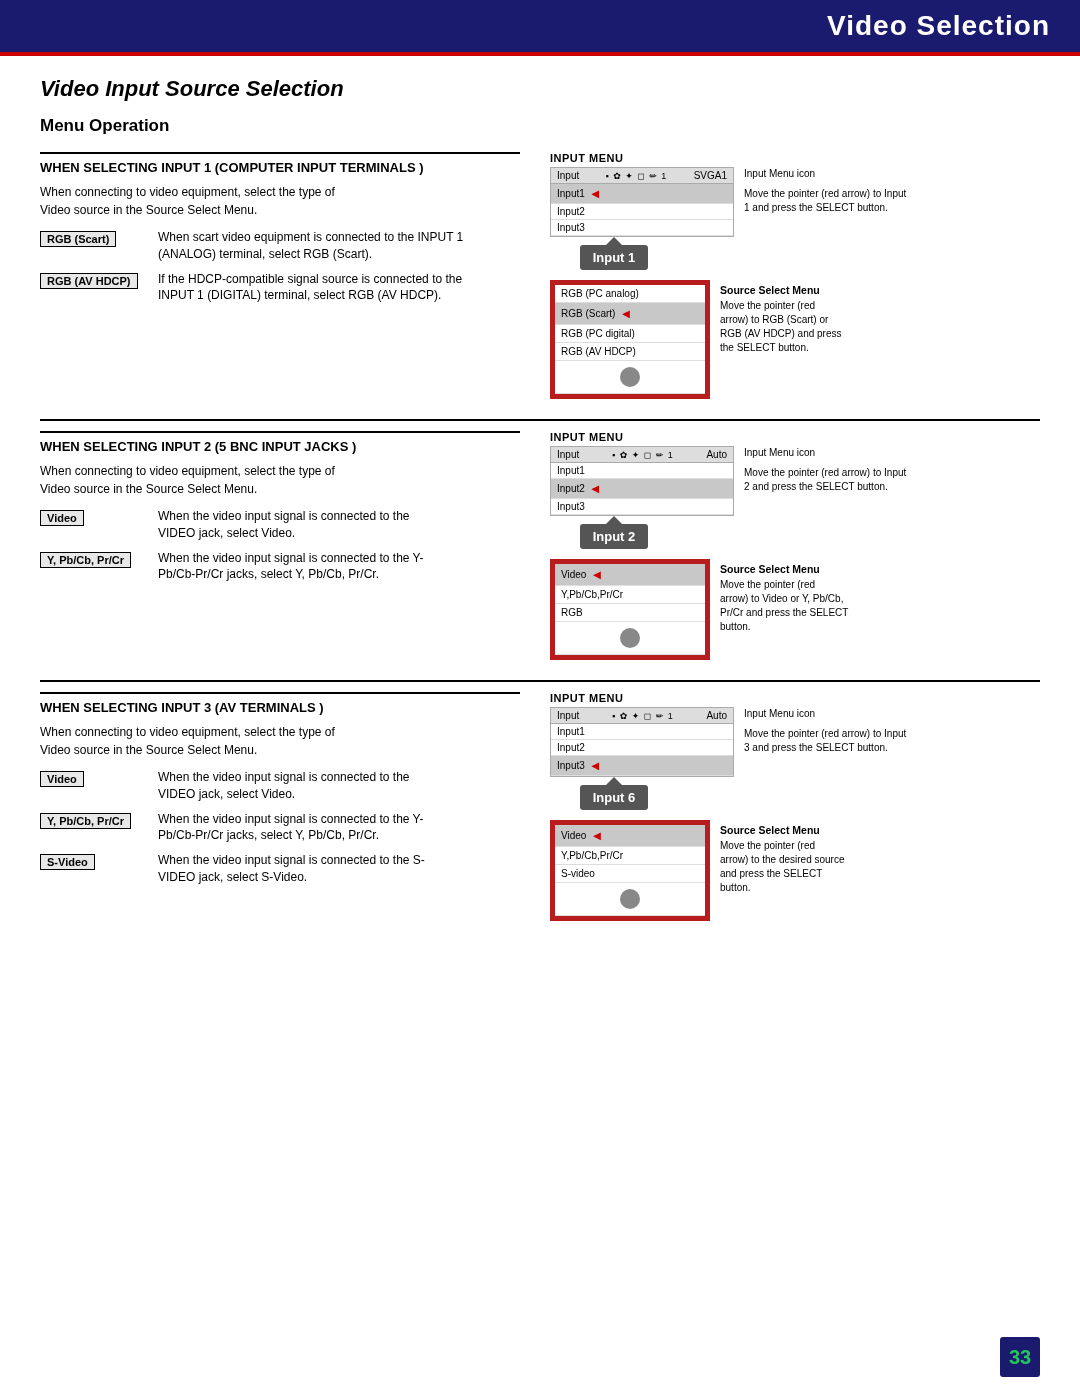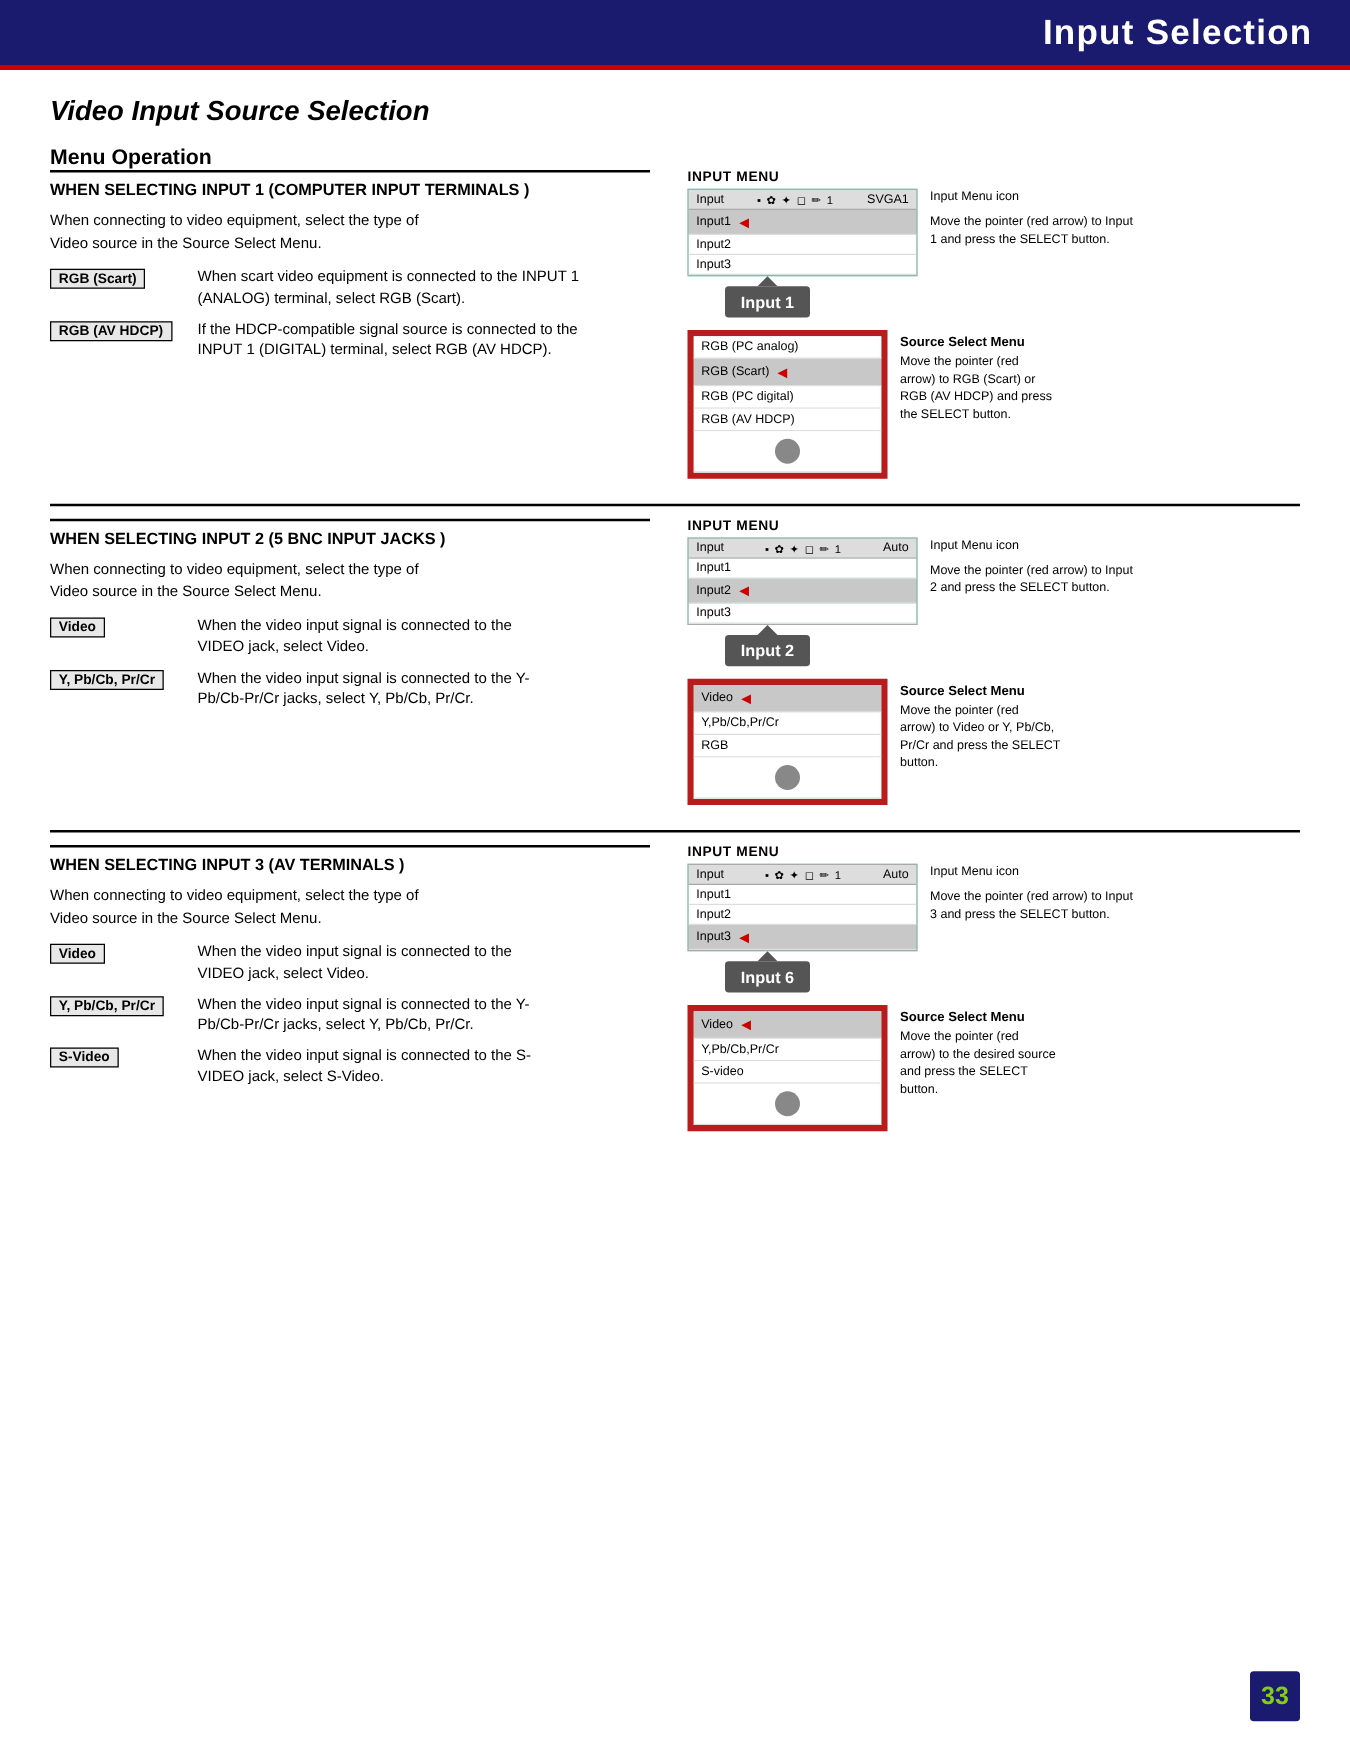--- a/index.html
+++ b/index.html
@@ -36,21 +36,21 @@
     .page-title {
       font-size: 22px;
       font-style: italic;
       font-weight: bold;
       margin-bottom: 14px;
     }
 
     .section-title {
       font-size: 17px;
       font-weight: bold;
-      margin-bottom: 0;
+      margin-bottom: 16px;
     }
 
     .subsection-title {
       font-size: 13px;
       font-weight: bold;
       text-transform: uppercase;
       margin-bottom: 8px;
       border-top: 2px solid #000;
       padding-top: 6px;
     }
@@ -226,21 +226,21 @@
     }
 
     
     .page-number {
       position: absolute;
       bottom: 20px;
       right: 40px;
       font-size: 20px;
       font-weight: bold;
       background: #1a1a6e;
-      color: #84cc16;
+      color: #22c55e;
       width: 40px;
       height: 40px;
       display: flex;
       align-items: center;
       justify-content: center;
       border-radius: 3px;
     }
 
     .icon-symbols {
       font-size: 9px;
@@ -249,21 +249,21 @@
     .divider-line-thick {
       border: none;
       border-top: 2px solid #000;
       margin: 14px 0 10px 0;
     }
   </style>
 </head>
 <body>
 
 <div class="page-header">
-  <span>Input Selection</span>
+  <span>Video Selection</span>
 </div>
 <div class="header-line"></div>
 
 <div class="main-content">
 
   <div class="page-title">Video Input Source Selection</div>
 
   <div class="section-title">Menu Operation</div>
 
   <div class="two-col">

